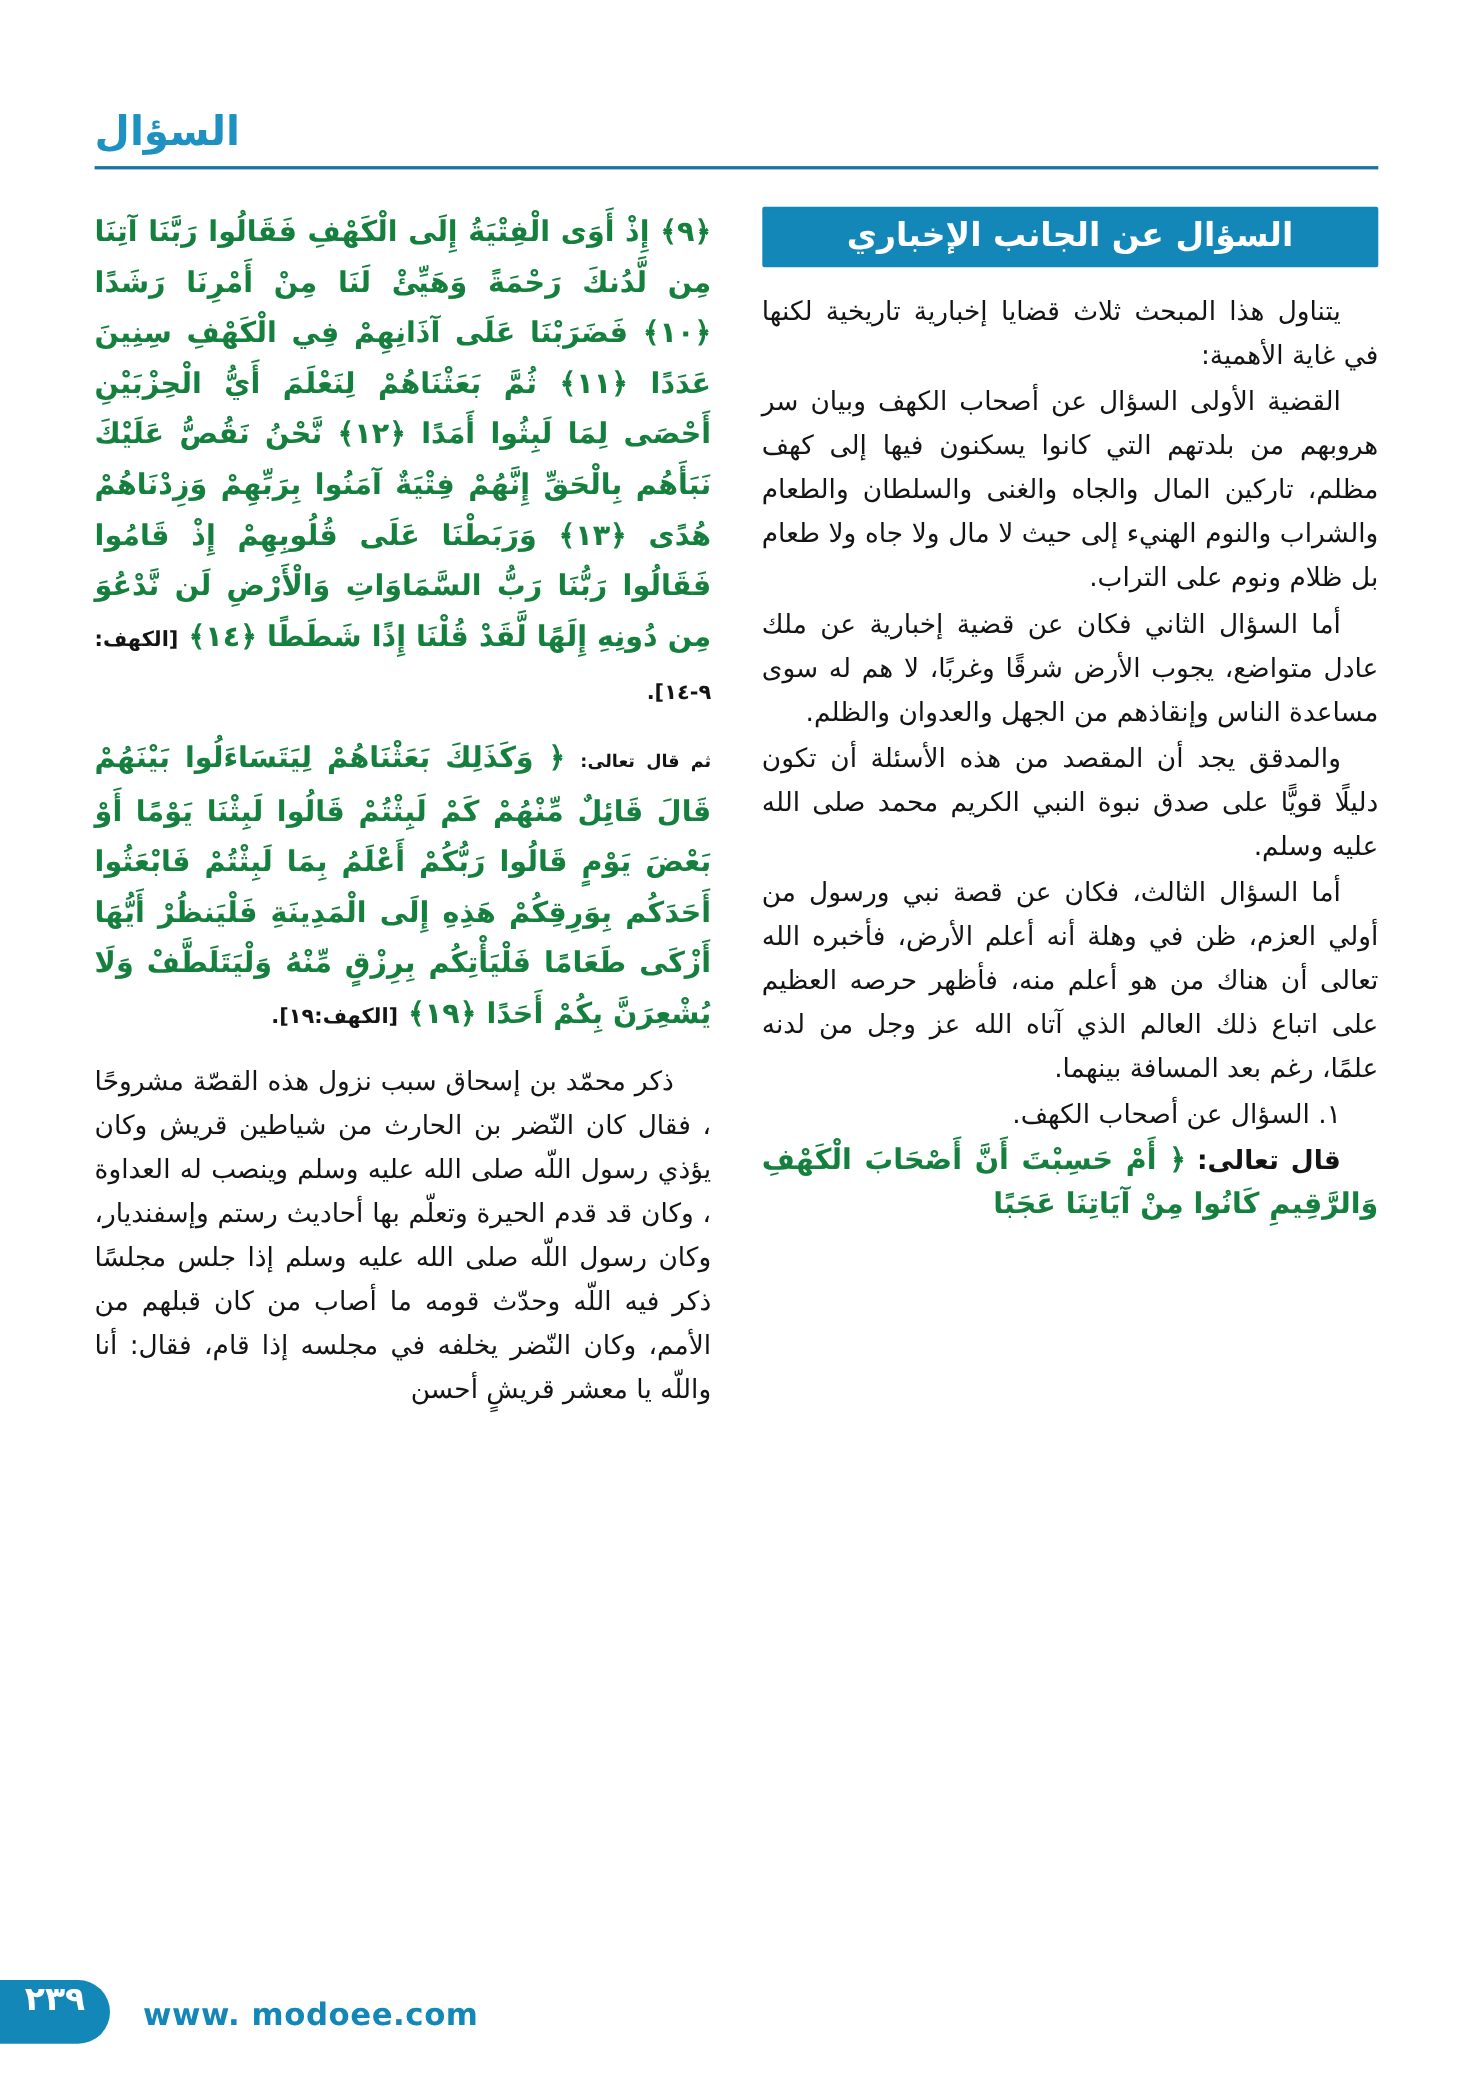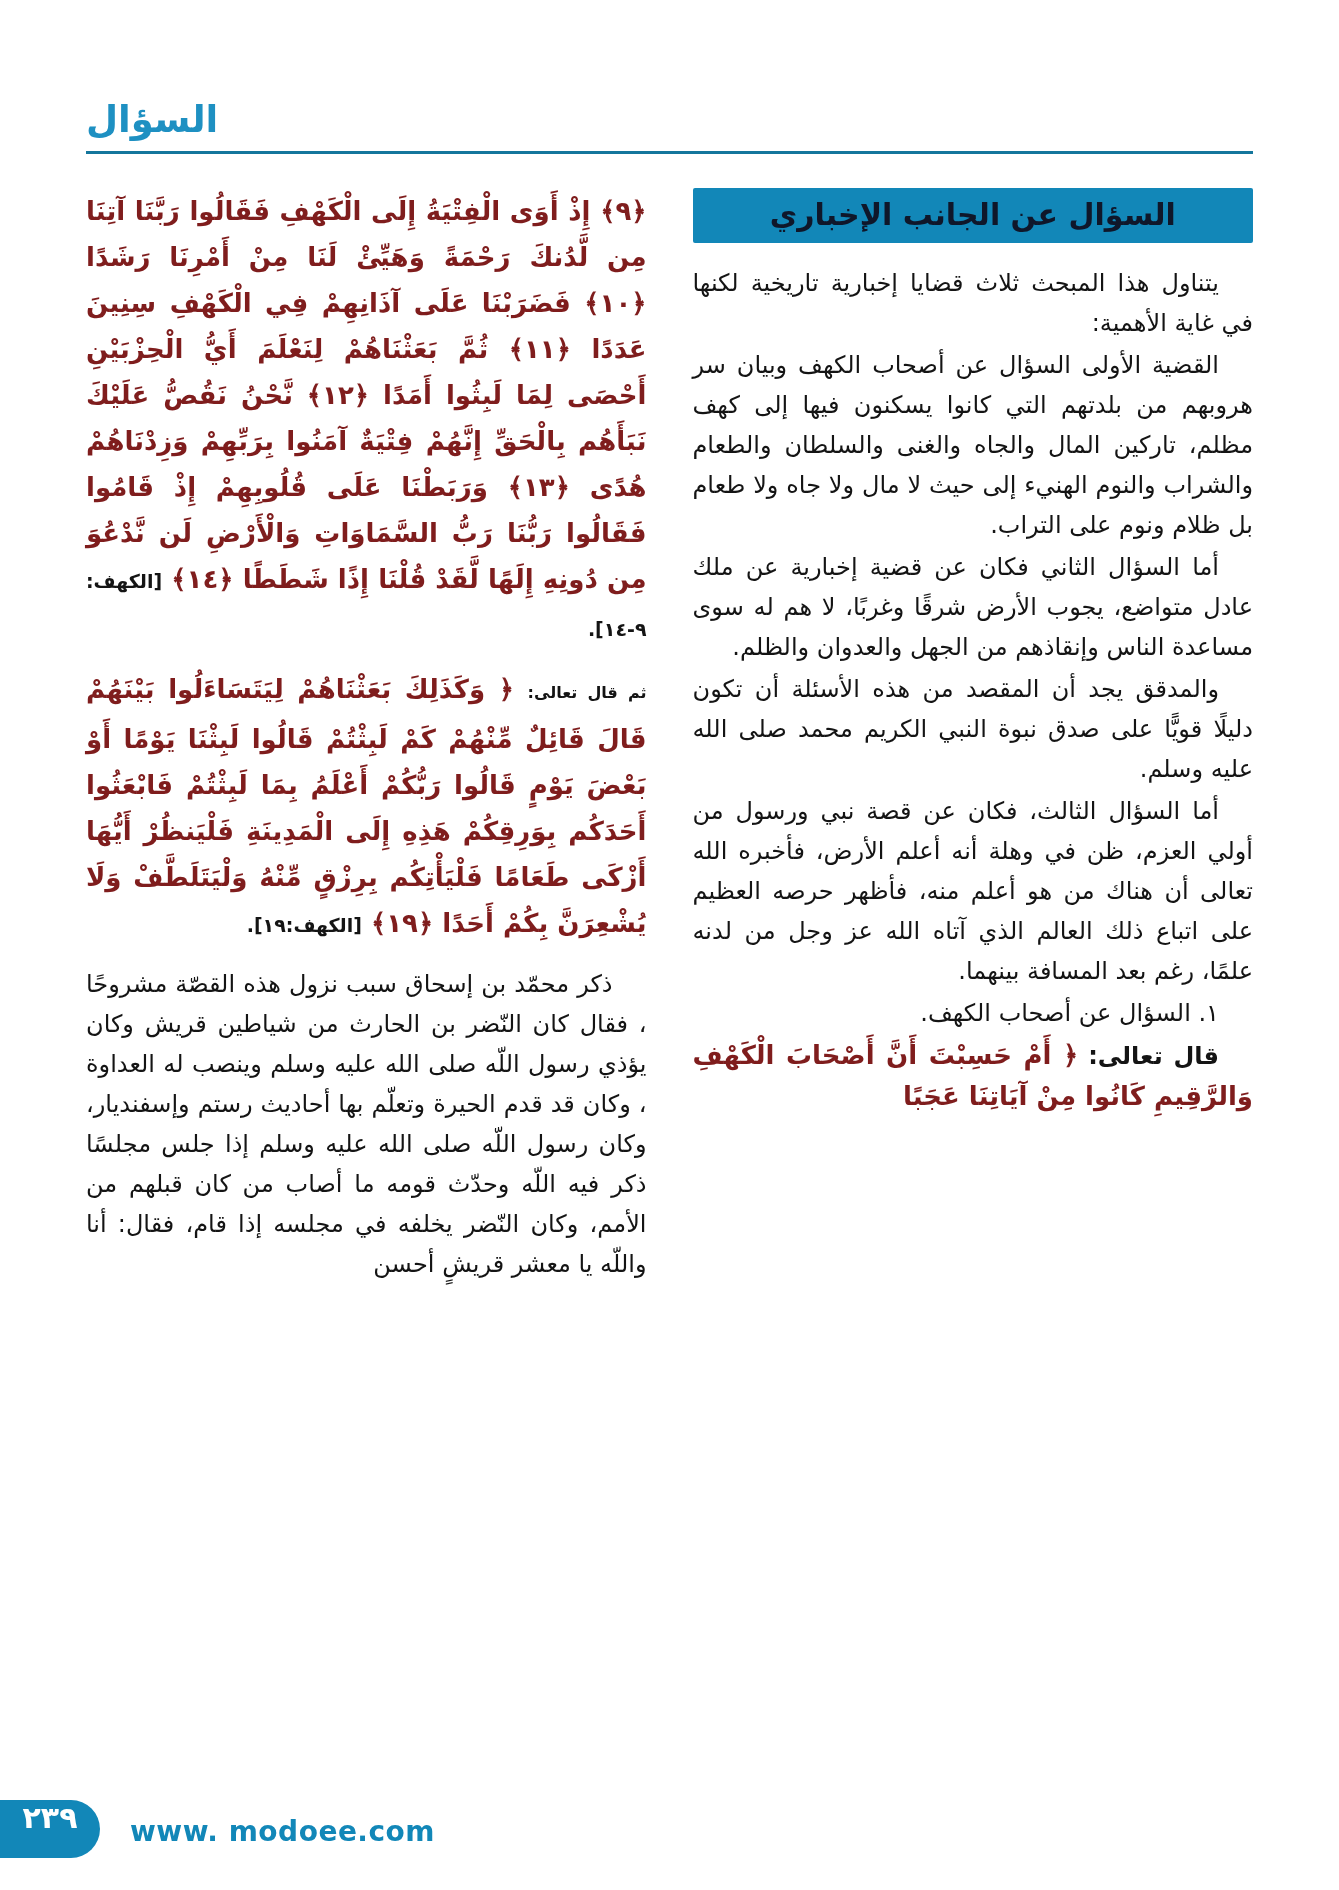--- a/index.html
+++ b/index.html
@@ -43,40 +43,40 @@
   .columns{
     position:absolute;top:188px;left:86px;right:86px;
     display:flex;
     gap:46px;
     align-items:flex-start;
   }
   .col{flex:1 1 0;min-width:0;}
   
   .section-title-box{
     background:var(--accent);
-    color:#0f172a;
+    color:#ffffff;
     text-align:center;
     font-size:30px;
     font-weight:bold;
     padding:9px 6px 11px;
     margin-bottom:20px;
     border-radius:2px;
   }
   .body-p{
     font-size:24px;
     line-height:40px;
     text-align:justify;
     text-indent:34px;
     color:var(--ink);
     font-weight:500;
   }
   .body-p + .body-p{margin-top:2px;}
   
   .quran{
-    color:#7f1d1d;
+    color:#15803d;
     font-weight:bold;
   }
   .col-right .quran{font-size:26px;}
   .quran-block{
     font-size:26px;
     line-height:46px;
     text-align:justify;
     color:#1a8dc0;
     font-weight:bold;
   }

